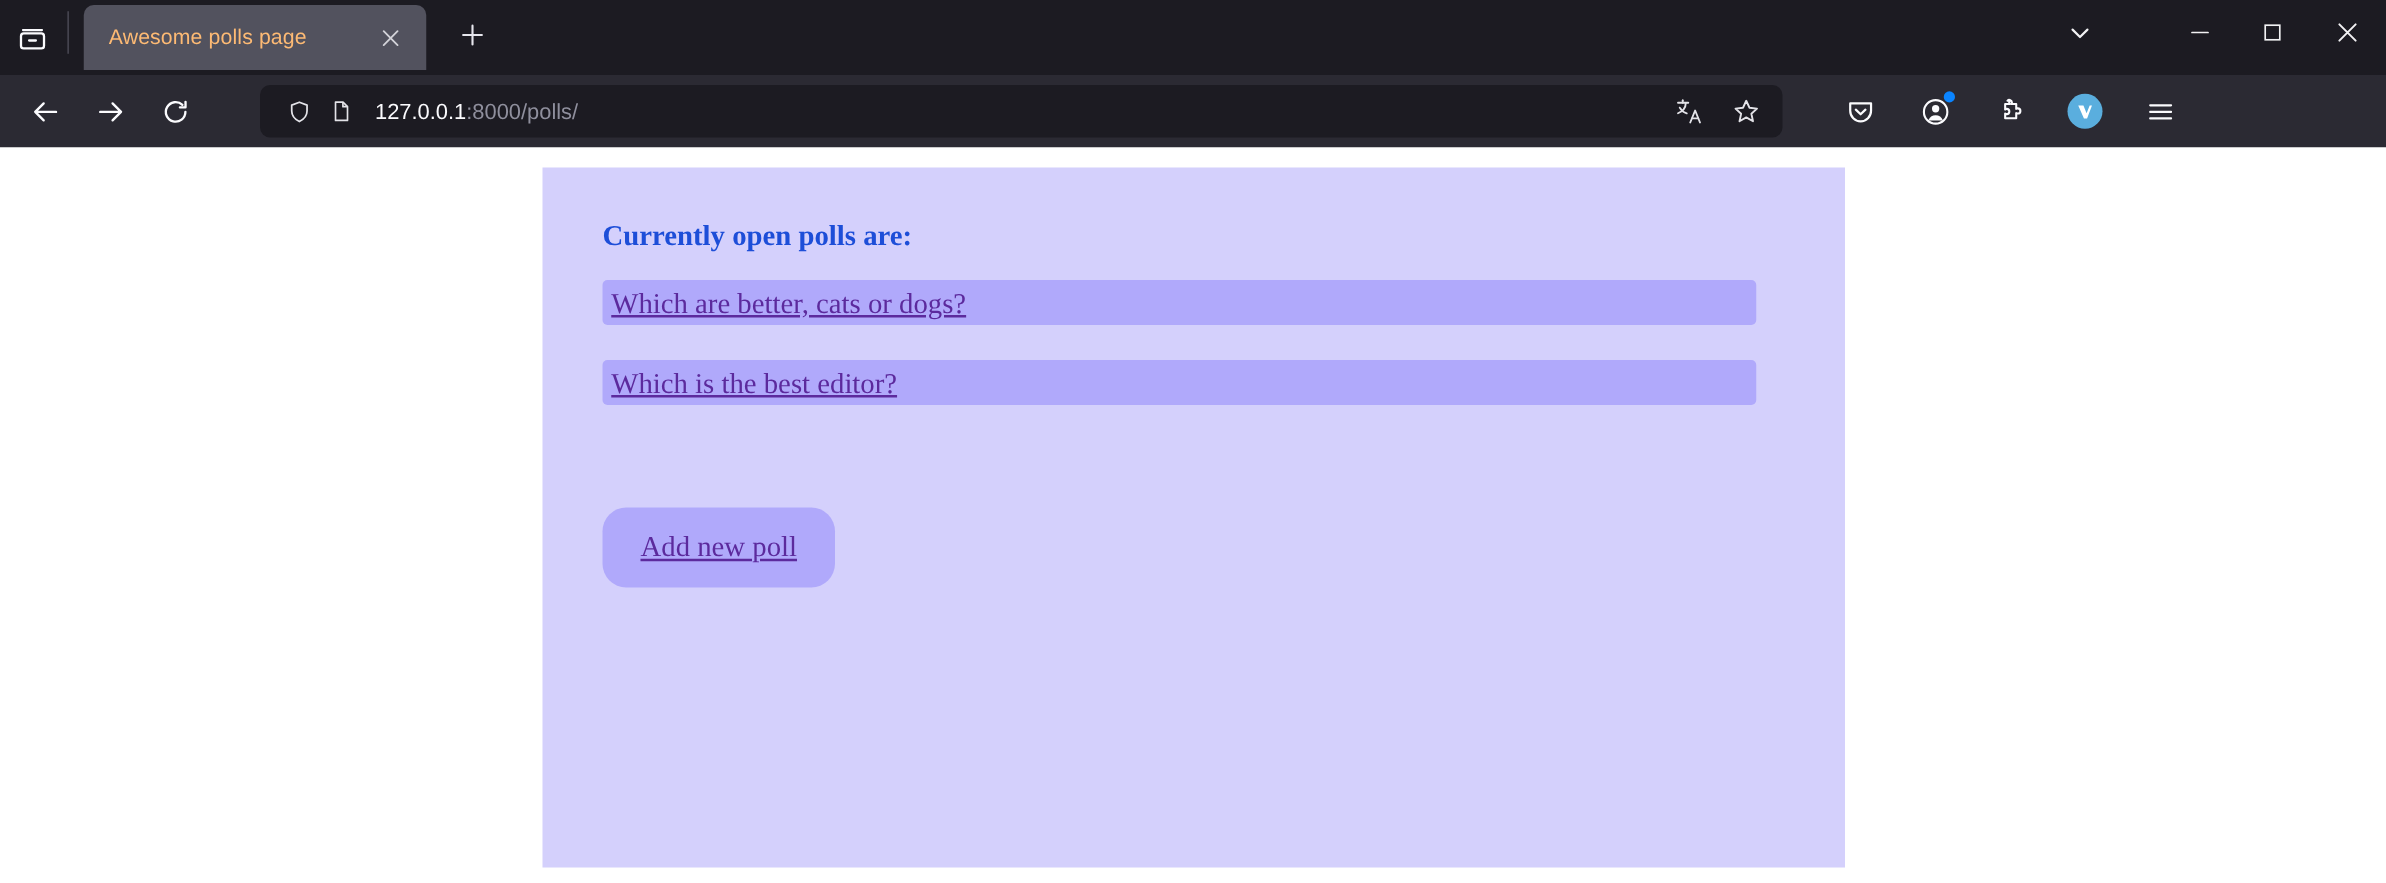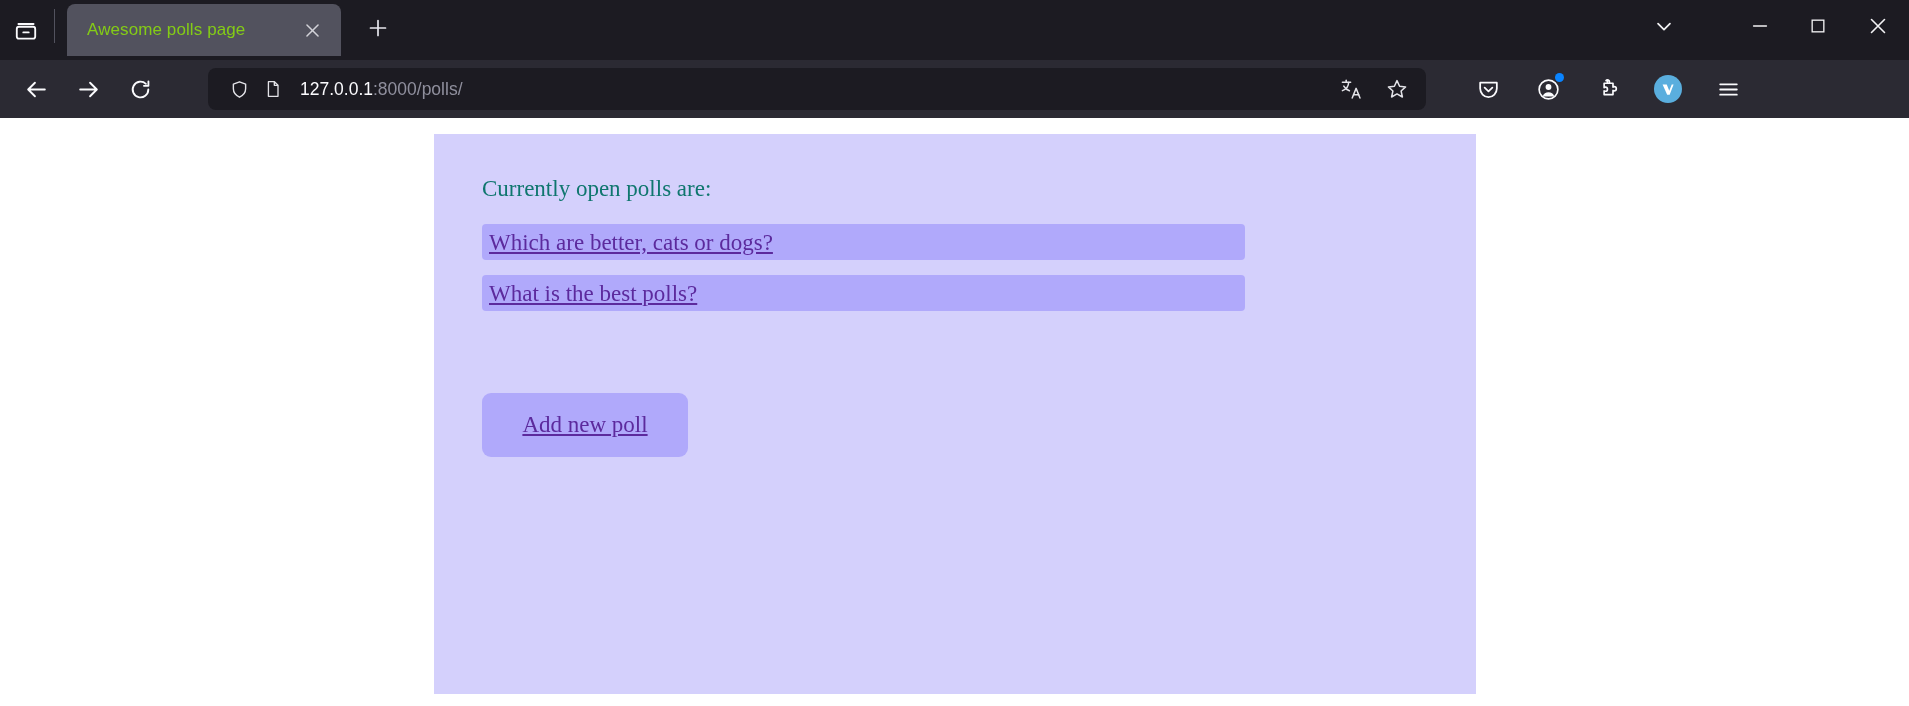--- a/index.html
+++ b/index.html
@@ -41,21 +41,21 @@
     background: #52525e;
     border-radius: 8px 8px 0 0;
     display: flex;
     align-items: center;
     padding: 0 14px 0 20px;
     margin-left: 10px;
     position: relative;
   }
   .tab-title {
     flex: 1;
-    color: #84cc16;
+    color: #fdba74;
     font-size: 17px;
     white-space: nowrap;
     overflow: hidden;
     text-overflow: ellipsis;
     letter-spacing: .1px;
   }
   .tab-close {
     width: 30px; height: 30px;
     display: flex; align-items: center; justify-content: center;
     flex: 0 0 auto;
@@ -146,49 +146,50 @@
   .page-panel {
     position: absolute;
     left: 434px;
     top: 16px;
     width: 1042px;
     height: 560px;
     background: #d4d0fc;
     font-family: "Liberation Serif", serif;
   }
   .heading {
-    color: #0f766e;
+    color: #1d4ed8;
     font-size: 23px;
     padding: 42px 0 0 48px;
+    font-weight: bold;
   }
   .poll-list { margin-top: 22px; padding-left: 48px; }
   .poll-item {
-    width: 763px;
+    width: 923px;
     height: 36px;
     background: #b0a9fb;
     border-radius: 4px;
     display: flex;
     align-items: center;
     padding-left: 7px;
-    margin-bottom: 15px;
+    margin-bottom: 28px;
   }
   .poll-link {
     color: #5c2a9d;
     font-size: 23px;
     text-decoration: underline;
     text-underline-offset: 2px;
     line-height: 1;
     white-space: nowrap;
   }
   .addbtn {
     margin: 82px 0 0 48px;
-    width: 206px;
+    width: 186px;
     height: 64px;
     background: #b0a9fb;
-    border-radius: 9px;
+    border-radius: 19px;
     display: flex;
     align-items: center;
     justify-content: center;
   }
   .addbtn-label {
     color: #5c2a9d;
     font-size: 23px;
     text-decoration: underline;
     text-underline-offset: 2px;
   }
@@ -383,21 +384,21 @@
 
       <div class="poll-list">
 
         <div class="poll-item">
           <a class="poll-link" href="#">Which are better, cats or dogs?</a>
         </div>
 
 
 
         <div class="poll-item">
-          <a class="poll-link" href="#">What is the best polls?</a>
+          <a class="poll-link" href="#">Which is the best editor?</a>
         </div>
       </div>
 
       <div class="addbtn">
         <a class="addbtn-label" href="#">Add new poll</a>
       </div>
 
     </div>
   </div>
 

